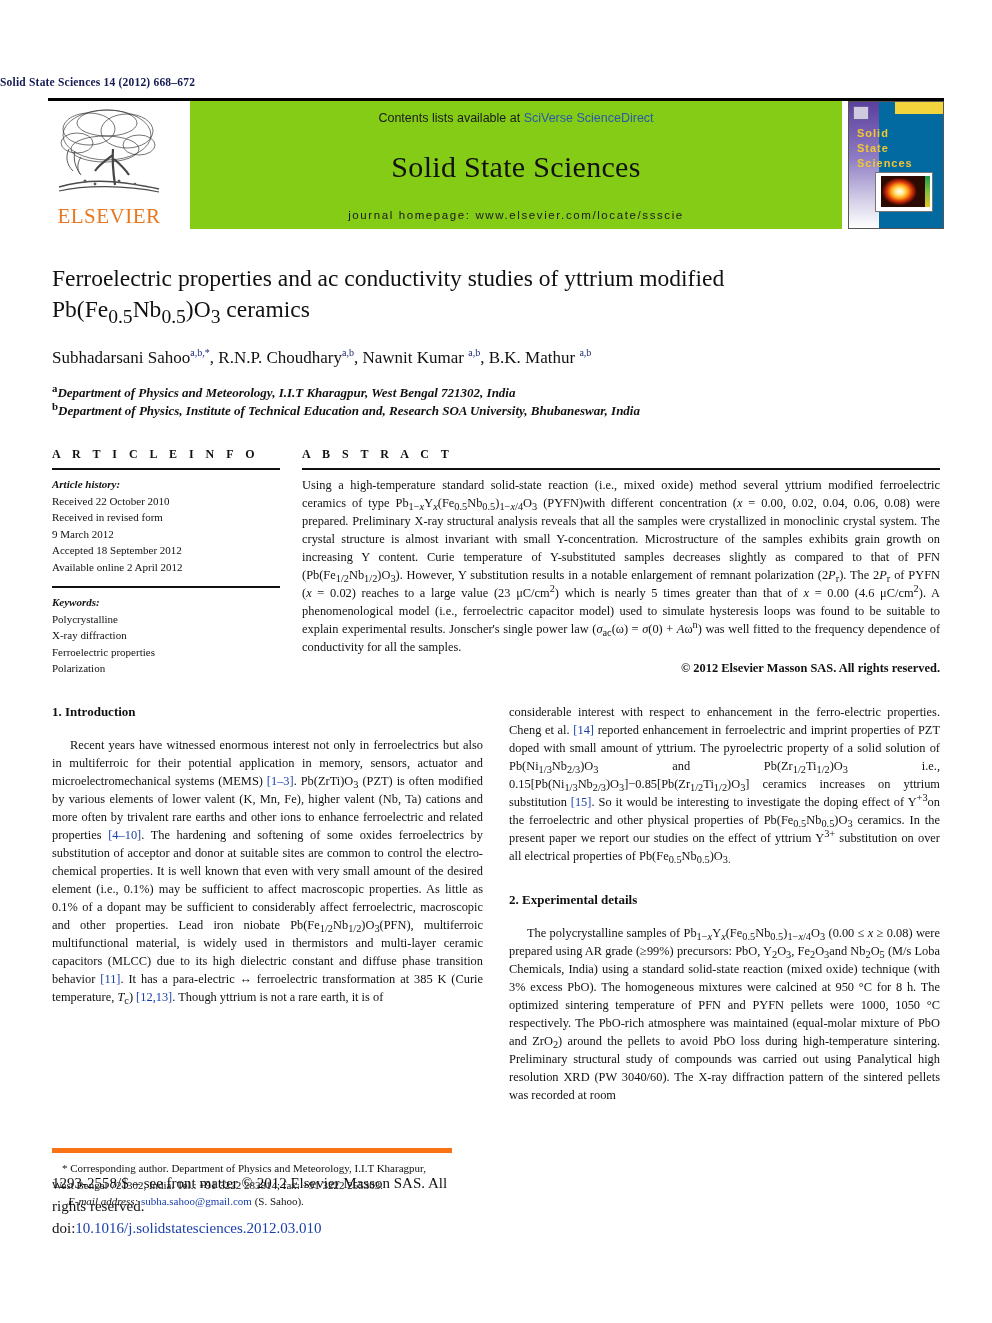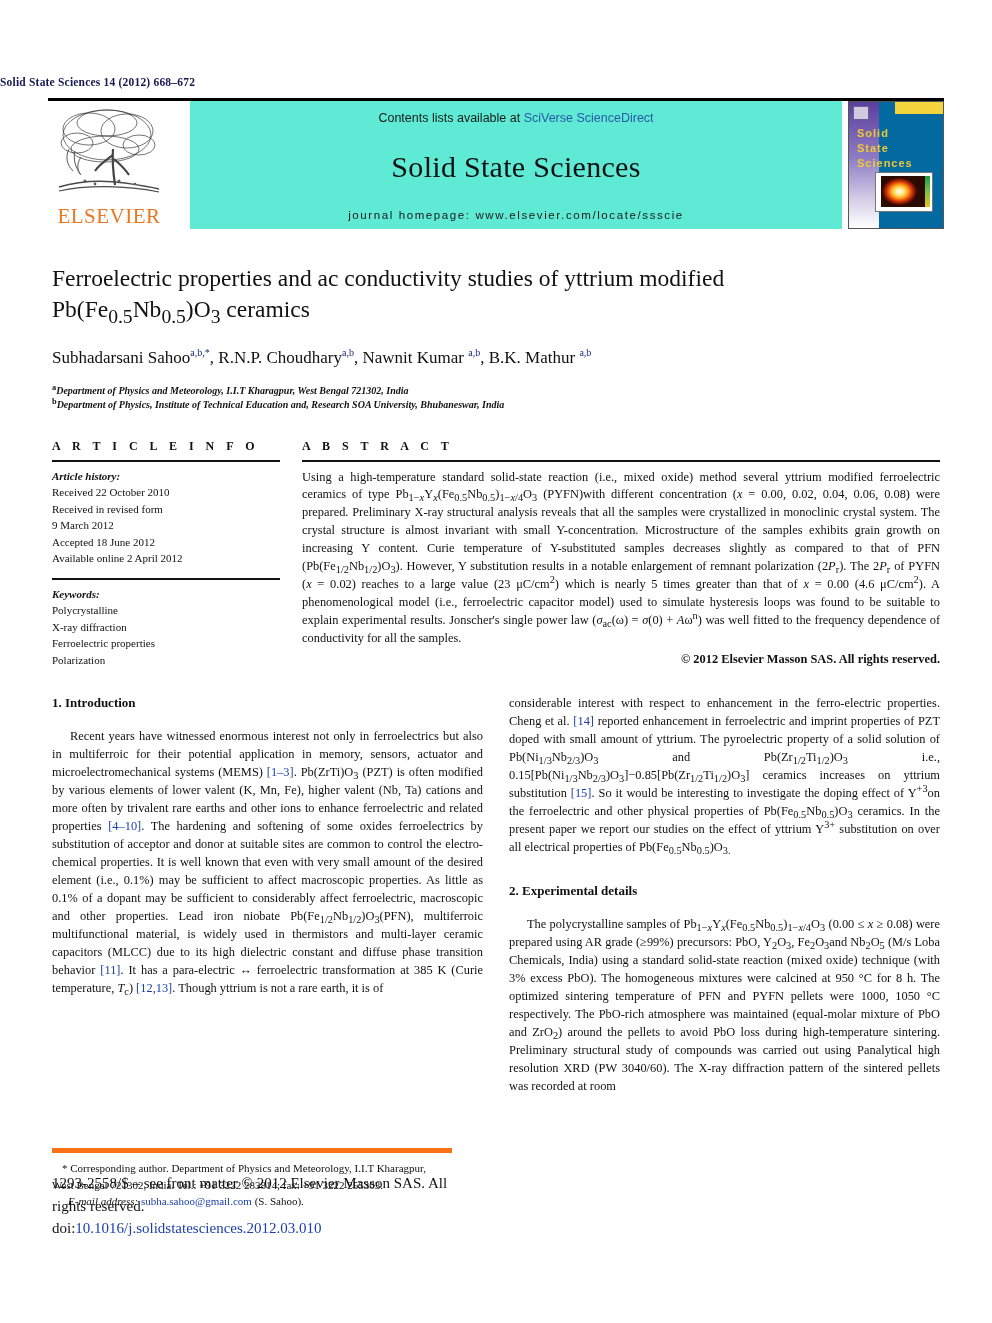--- a/index.html
+++ b/index.html
@@ -54,21 +54,21 @@
   .elsevier-word {
     font-family: "Liberation Serif", serif;
     color: #E87722;
     font-size: 21px;
     letter-spacing: 0.5px;
     line-height: 1;
     padding-bottom: 2px;
   }
   .banner {
     flex: 1 1 auto;
-    background: #5eead4;
+    background: #84cc16;
     display: flex;
     flex-direction: column;
     justify-content: space-between;
     align-items: center;
     padding: 10px 0 8px 0;
     box-sizing: border-box;
     margin-left: 20px;
   }
   .banner-top {
     font-family: "Liberation Sans", sans-serif;
@@ -147,21 +147,21 @@
     font-family: "Liberation Serif", serif;
     font-size: 17px;
     color: #111;
     margin: 0 0 16px 0;
   }
   .authors sup { font-size: 10px; color: #1b2a7a; }
   .affil {
     font-family: "Liberation Serif", serif;
     font-style: italic;
     font-weight: bold;
-    font-size: 10px;
+    font-size: 13px;
     line-height: 1.45;
     color: #111;
     margin: 0;
   }
   .affil sup { font-style: normal; }
 
   
   .infoabs {
     margin: 26px 52px 0 52px;
     display: flex;
@@ -328,21 +328,21 @@
   <div class="infoabs">
 
     <div class="col-info">
       <div class="sechead">A R T I C L E  I N F O</div>
       <div class="rule-top"></div>
       <div class="info-body">
         <div class="lead">Article history:</div>
         <div>Received 22 October 2010</div>
         <div>Received in revised form</div>
         <div>9 March 2012</div>
-        <div>Accepted 18 June 2012</div>
+        <div>Accepted 18 September 2012</div>
         <div>Available online 2 April 2012</div>
       </div>
       <div class="info-sep"></div>
       <div class="info-body">
         <div class="lead">Keywords:</div>
         <div>Polycrystalline</div>
         <div>X-ray diffraction</div>
         <div>Ferroelectric properties</div>
         <div>Polarization</div>
       </div>

